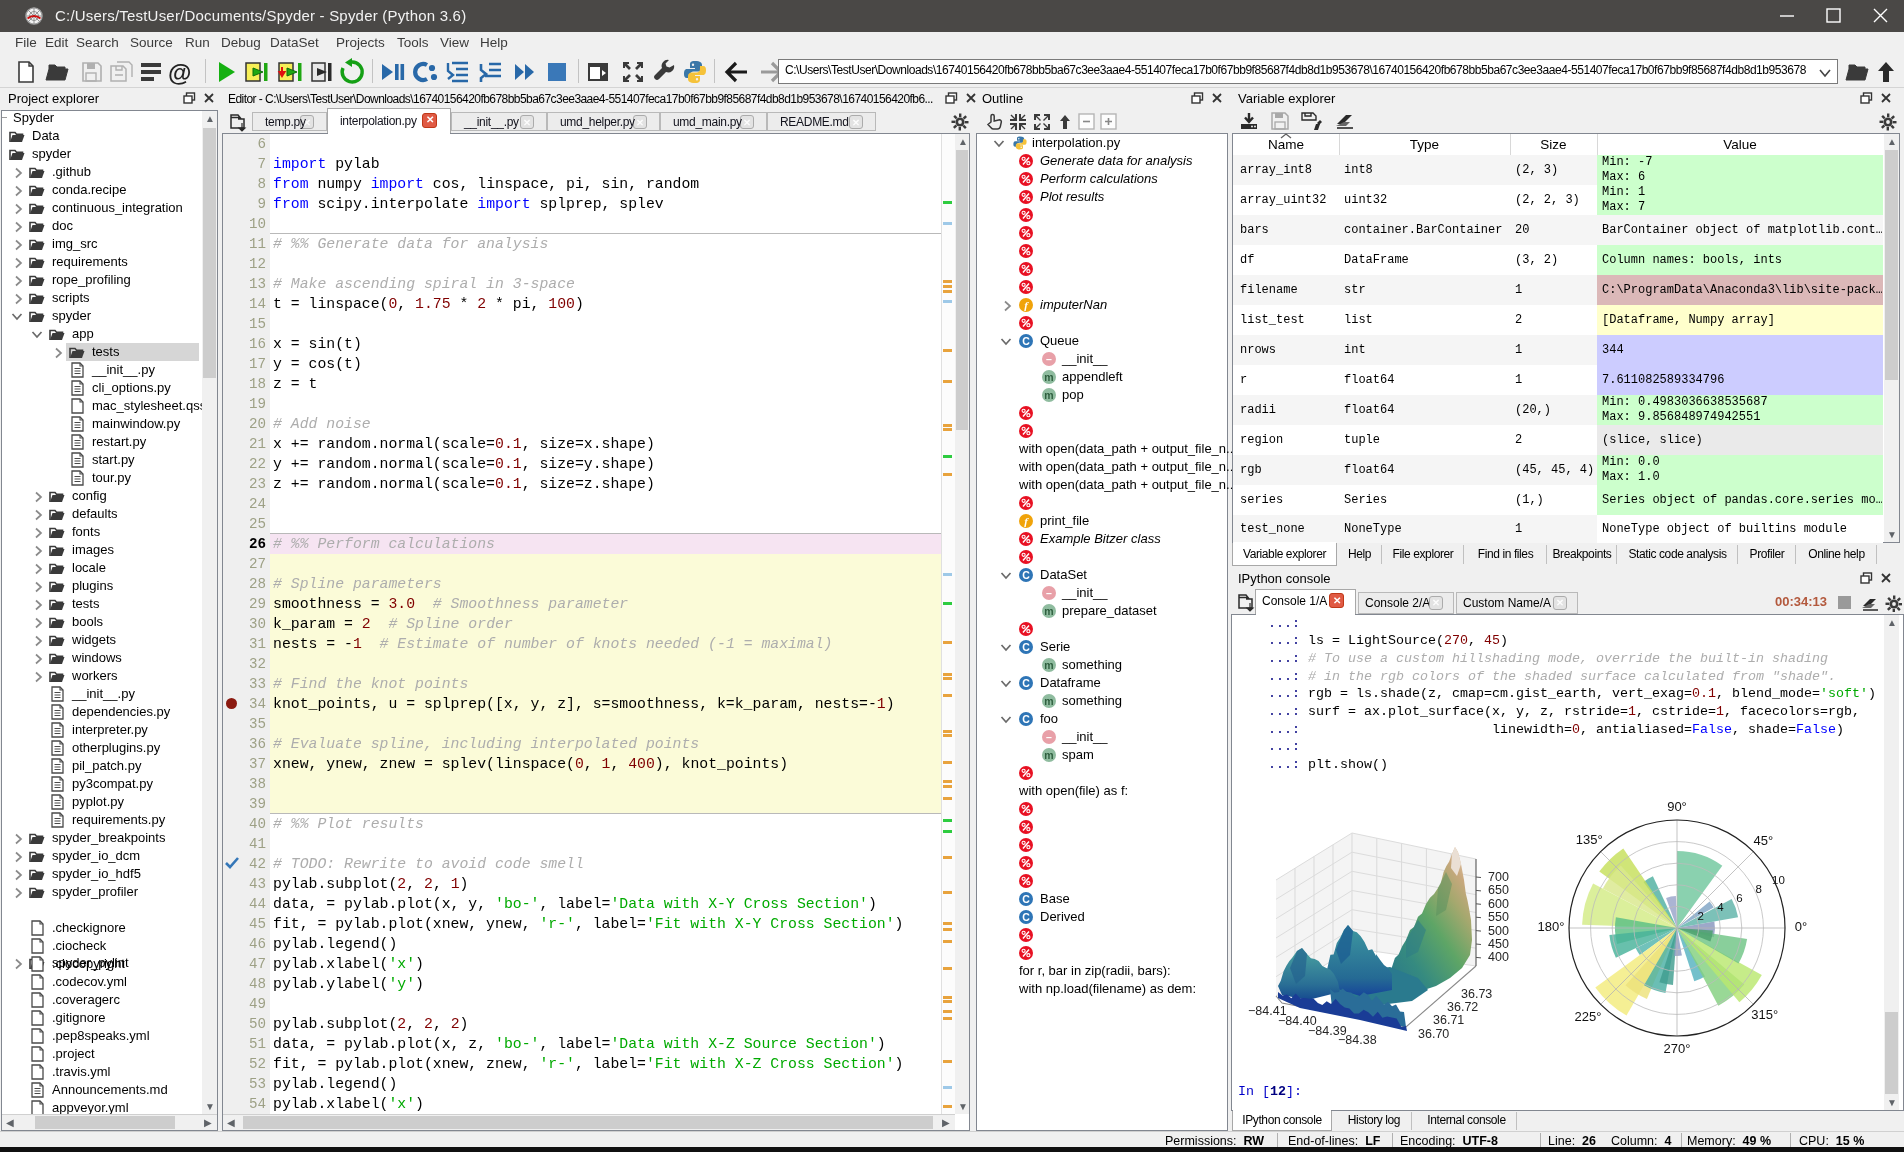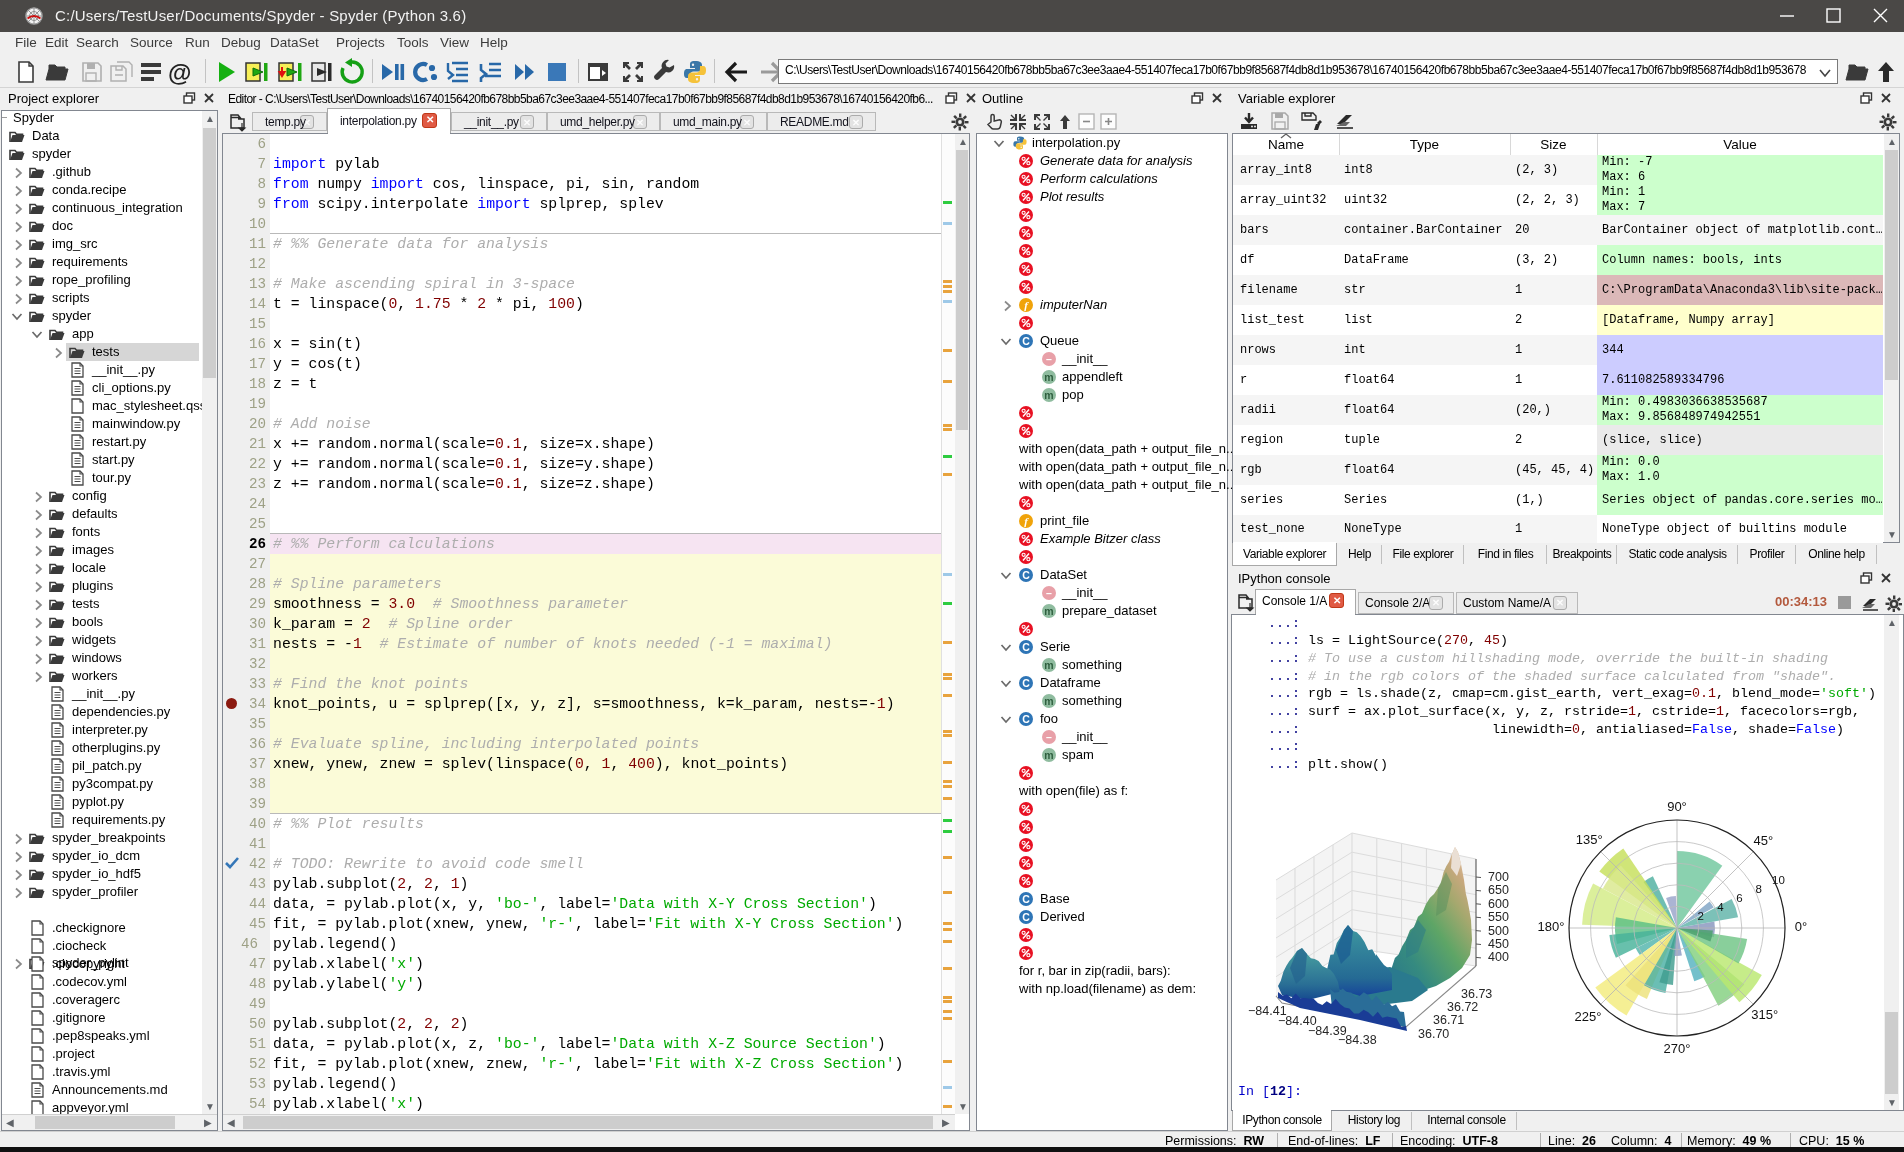--- a/index.html
+++ b/index.html
@@ -800,21 +800,21 @@
 <div class="cl" style="left:273px;top:814px"><span class="c"># %% Plot results</span></div>
 <div class="ln" style="left:224px;top:834px;">41</div>
 <div class="ln" style="left:224px;top:854px;">42</div>
 <div class="cl" style="left:273px;top:854px"><span class="c"># TODO: Rewrite to avoid code smell</span></div>
 <div class="ln" style="left:224px;top:874px;">43</div>
 <div class="cl" style="left:273px;top:874px">pylab.subplot(<span class="n">2</span>, <span class="n">2</span>, <span class="n">1</span>)</div>
 <div class="ln" style="left:224px;top:894px;">44</div>
 <div class="cl" style="left:273px;top:894px">data, = pylab.plot(x, y, <span class="s">'bo-'</span>, label=<span class="s">'Data with X-Y Cross Section'</span>)</div>
 <div class="ln" style="left:224px;top:914px;">45</div>
 <div class="cl" style="left:273px;top:914px">fit, = pylab.plot(xnew, ynew, <span class="s">'r-'</span>, label=<span class="s">'Fit with X-Y Cross Section'</span>)</div>
-<div class="ln" style="left:216px;top:934px;padding-left:20px;">46</div>
+<div class="ln" style="left:224px;top:934px;padding-left:20px;">46</div>
 <div class="cl" style="left:273px;top:934px">pylab.legend()</div>
 <div class="ln" style="left:224px;top:954px;">47</div>
 <div class="cl" style="left:273px;top:954px">pylab.xlabel(<span class="s">'x'</span>)</div>
 <div class="ln" style="left:224px;top:974px;">48</div>
 <div class="cl" style="left:273px;top:974px">pylab.ylabel(<span class="s">'y'</span>)</div>
 <div class="ln" style="left:224px;top:994px;">49</div>
 <div class="ln" style="left:224px;top:1014px;">50</div>
 <div class="cl" style="left:273px;top:1014px">pylab.subplot(<span class="n">2</span>, <span class="n">2</span>, <span class="n">2</span>)</div>
 <div class="ln" style="left:224px;top:1034px;">51</div>
 <div class="cl" style="left:273px;top:1034px">data, = pylab.plot(x, z, <span class="s">'bo-'</span>, label=<span class="s">'Data with X-Z Source Section'</span>)</div>

